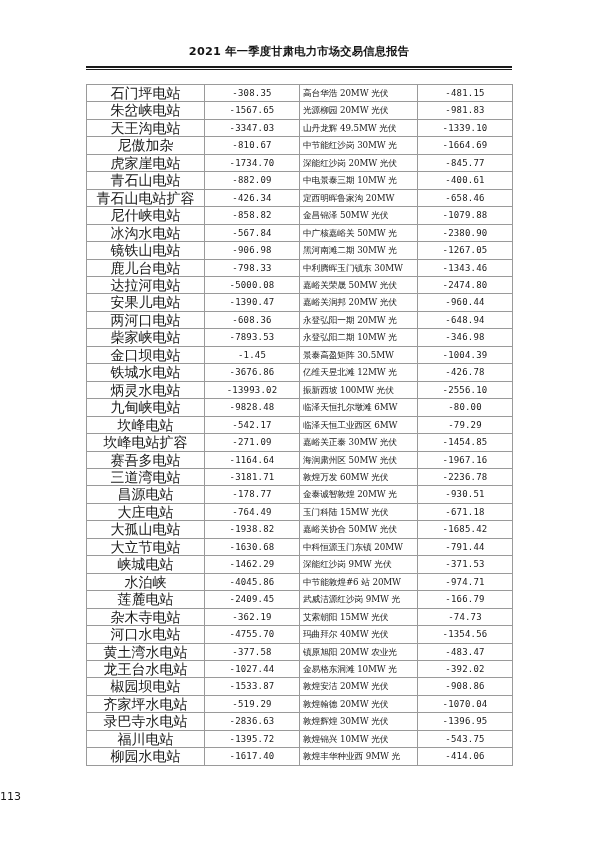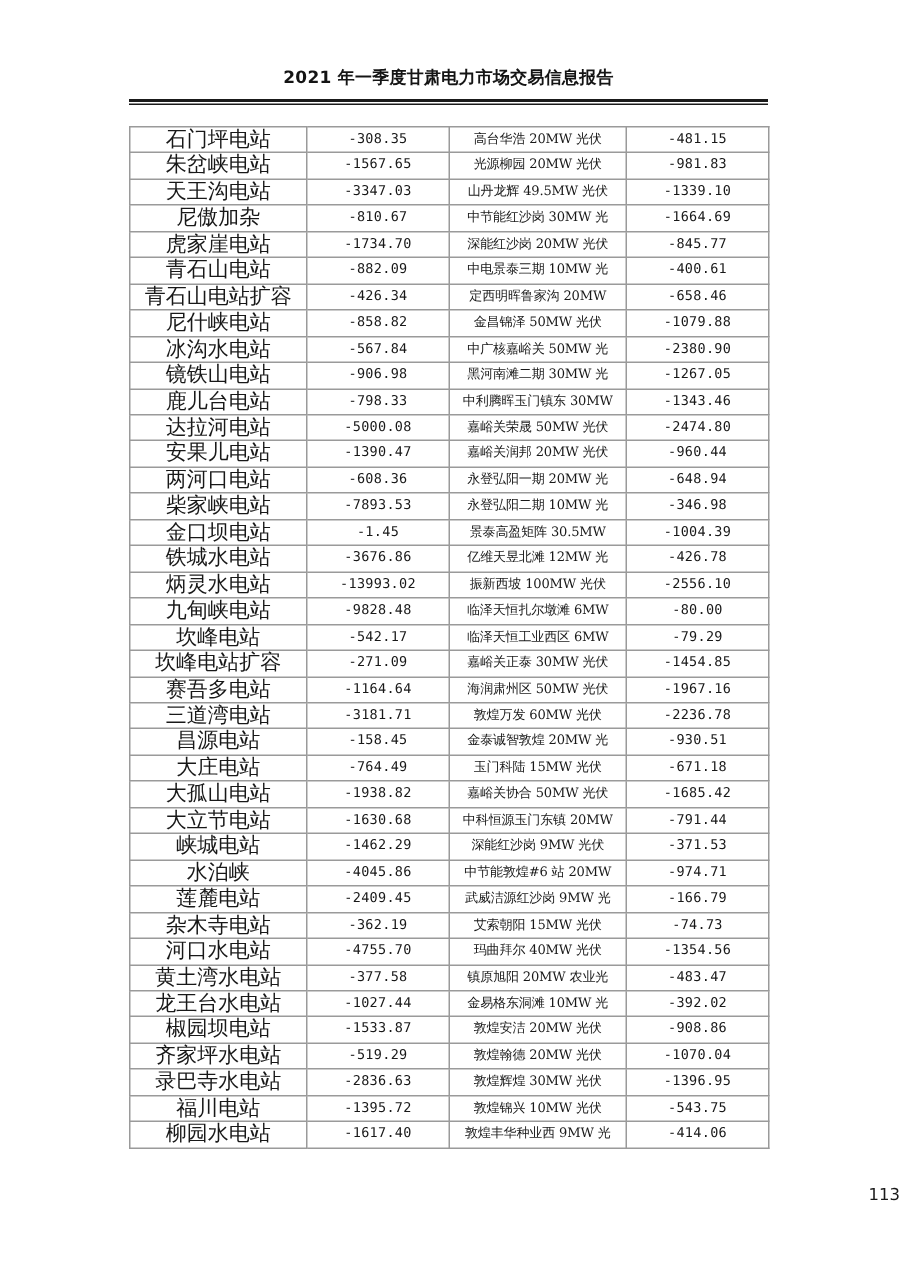--- a/index.html
+++ b/index.html
@@ -97,33 +97,33 @@
     font-family: "DejaVu Serif", "Liberation Serif", serif;
     font-size: 14px;
   }
   td.val {
     text-align: center;
     font-family: "DejaVu Sans Mono", "Liberation Mono", monospace;
     font-size: 9px;
     letter-spacing: 0.2px;
   }
   td.plant {
-    text-align: center;
+    text-align: left;
     font-family: "DejaVu Serif", "Liberation Serif", serif;
     font-size: 8.7px;
     letter-spacing: -0.1px;
   }
 
   
   .page-number {
     position: absolute;
     left: 0;
     top: 790px;
     width: 600px;
-    text-align: right;
+    text-align: left;
     font-family: "DejaVu Sans", "Liberation Sans", sans-serif;
     font-size: 11px;
     color: #1a1a1a;
   }
 </style>
 </head>
 <body>
 
 <div class="page">
   <div class="page-inner">
@@ -277,21 +277,21 @@
               <td class="val">-1967.16</td>
             </tr>
             <tr>
               <td class="name">三道湾电站</td>
               <td class="val">-3181.71</td>
               <td class="plant">敦煌万发 60MW 光伏</td>
               <td class="val">-2236.78</td>
             </tr>
             <tr>
               <td class="name">昌源电站</td>
-              <td class="val">-158.45</td>
+              <td class="val">-178.77</td>
               <td class="plant">金泰诚智敦煌 20MW 光</td>
               <td class="val">-930.51</td>
             </tr>
             <tr>
               <td class="name">大庄电站</td>
               <td class="val">-764.49</td>
               <td class="plant">玉门科陆 15MW 光伏</td>
               <td class="val">-671.18</td>
             </tr>
             <tr>

